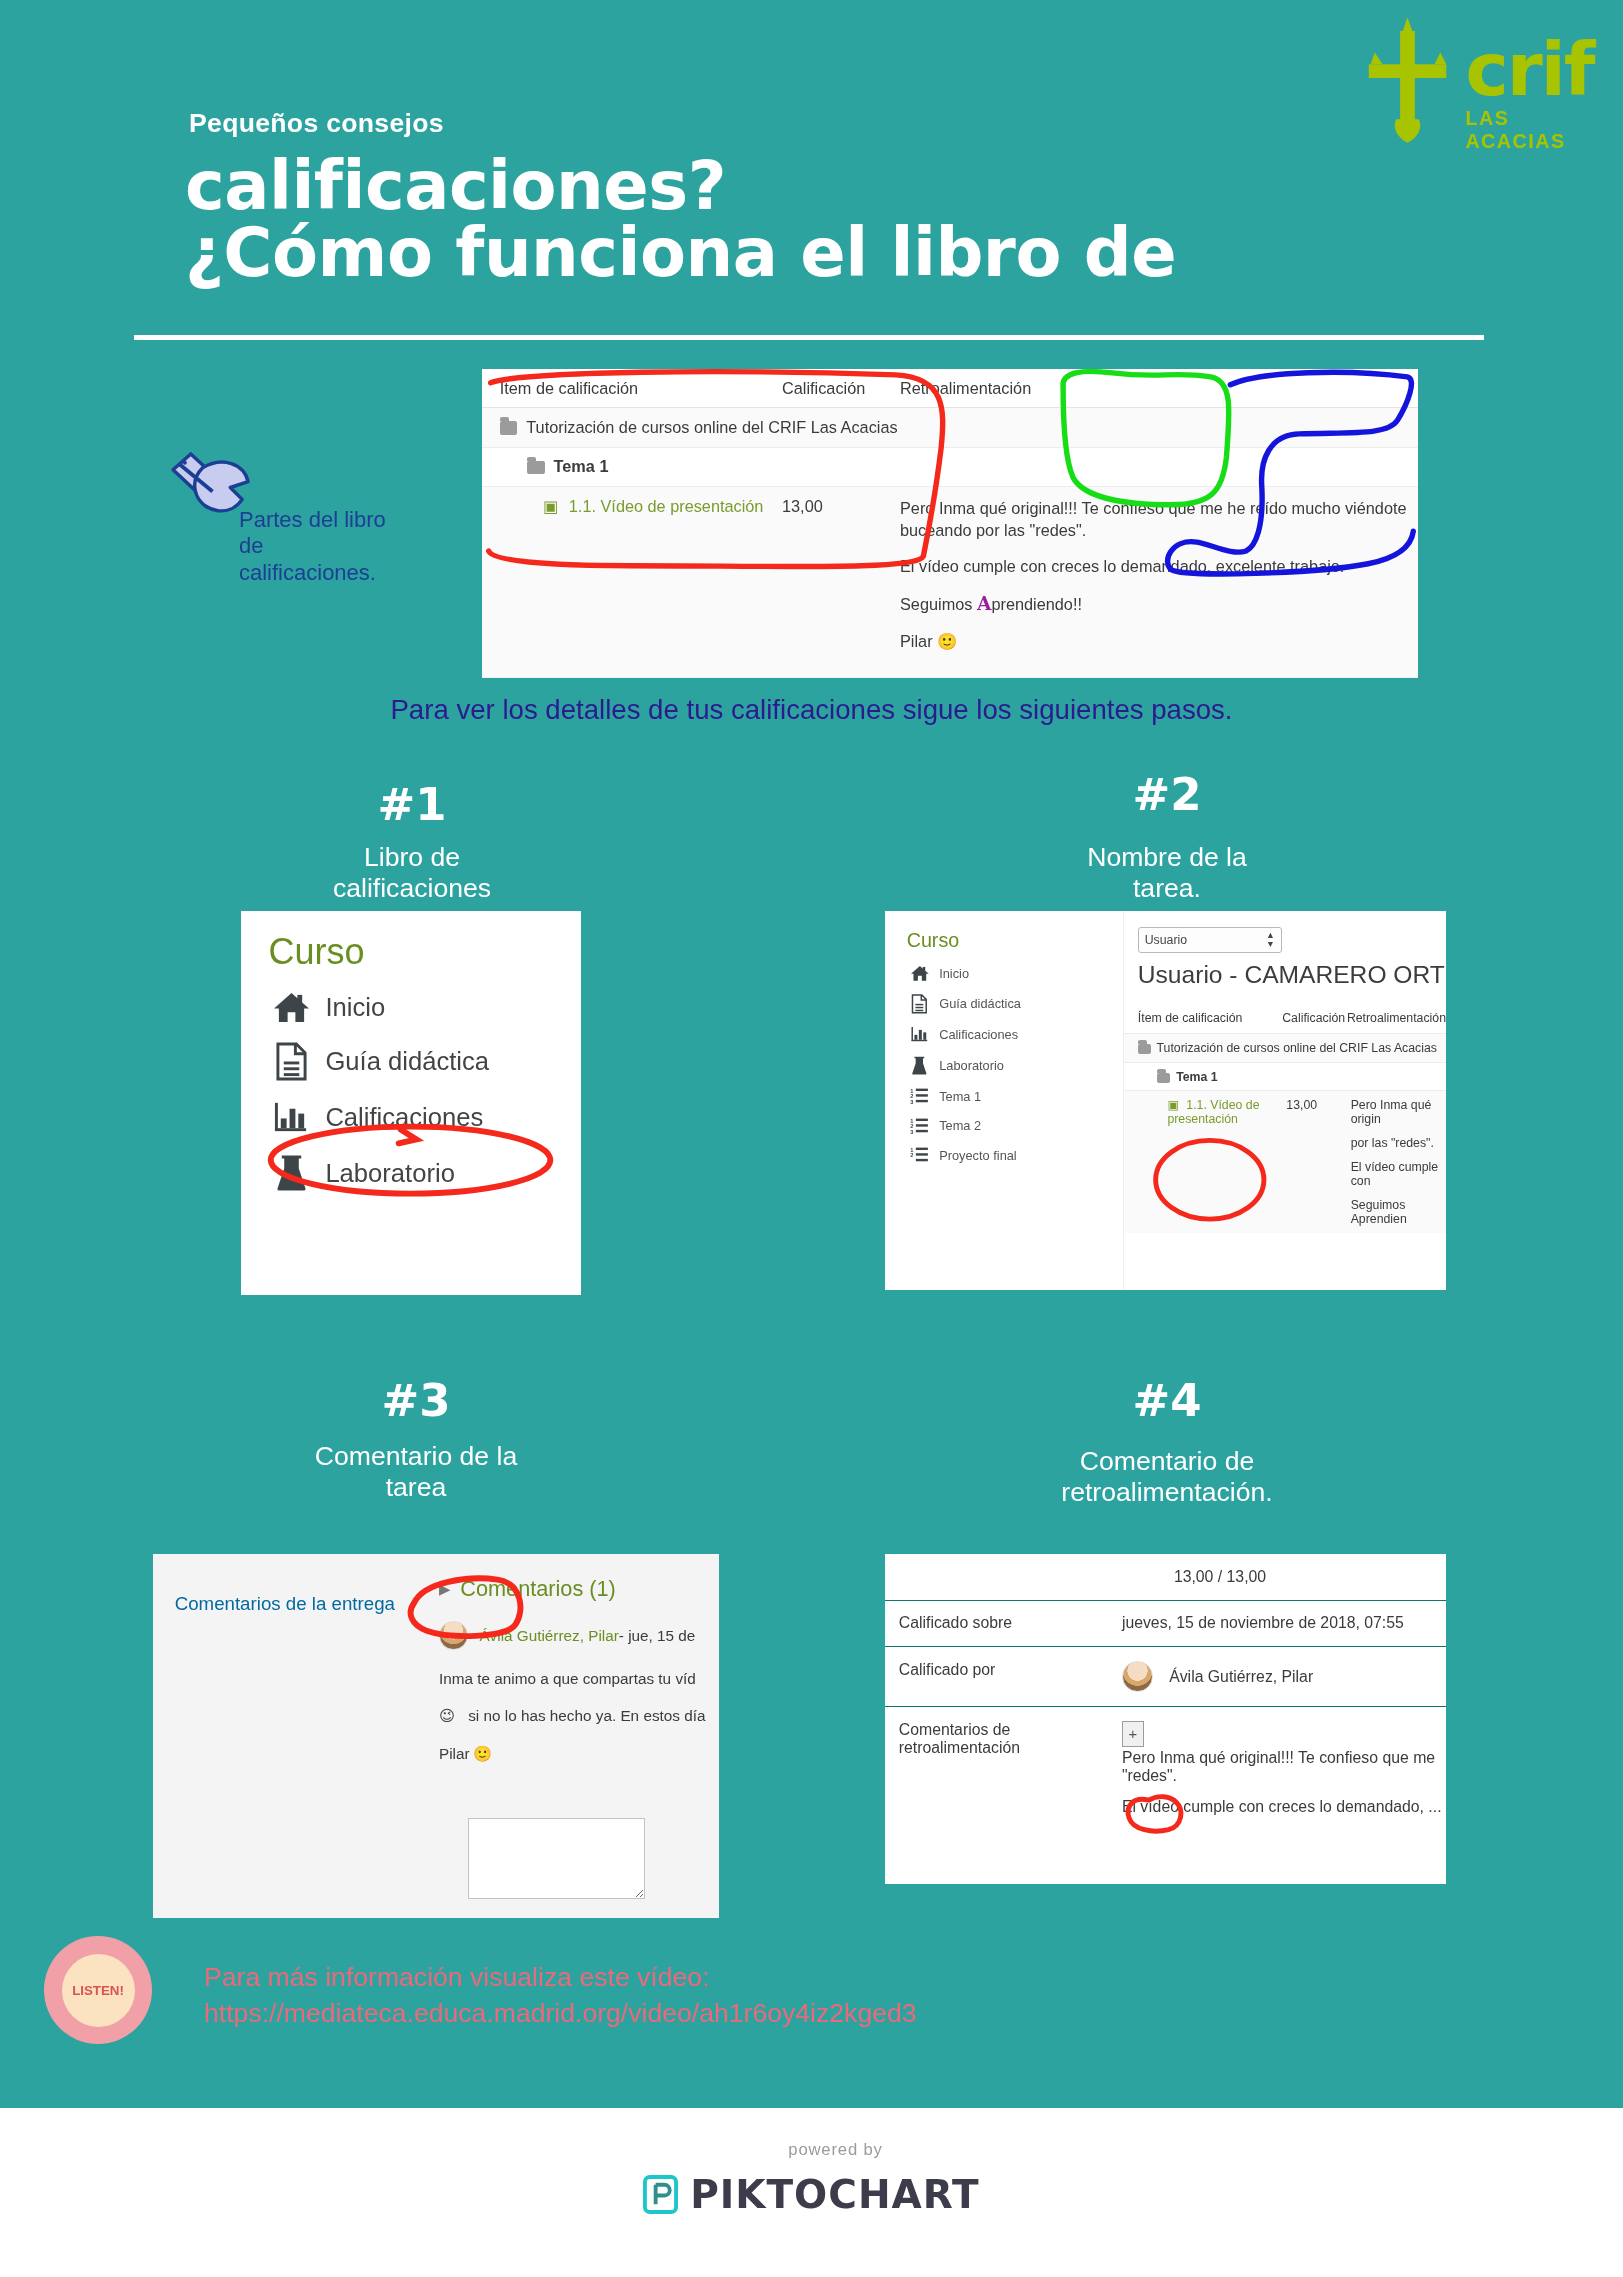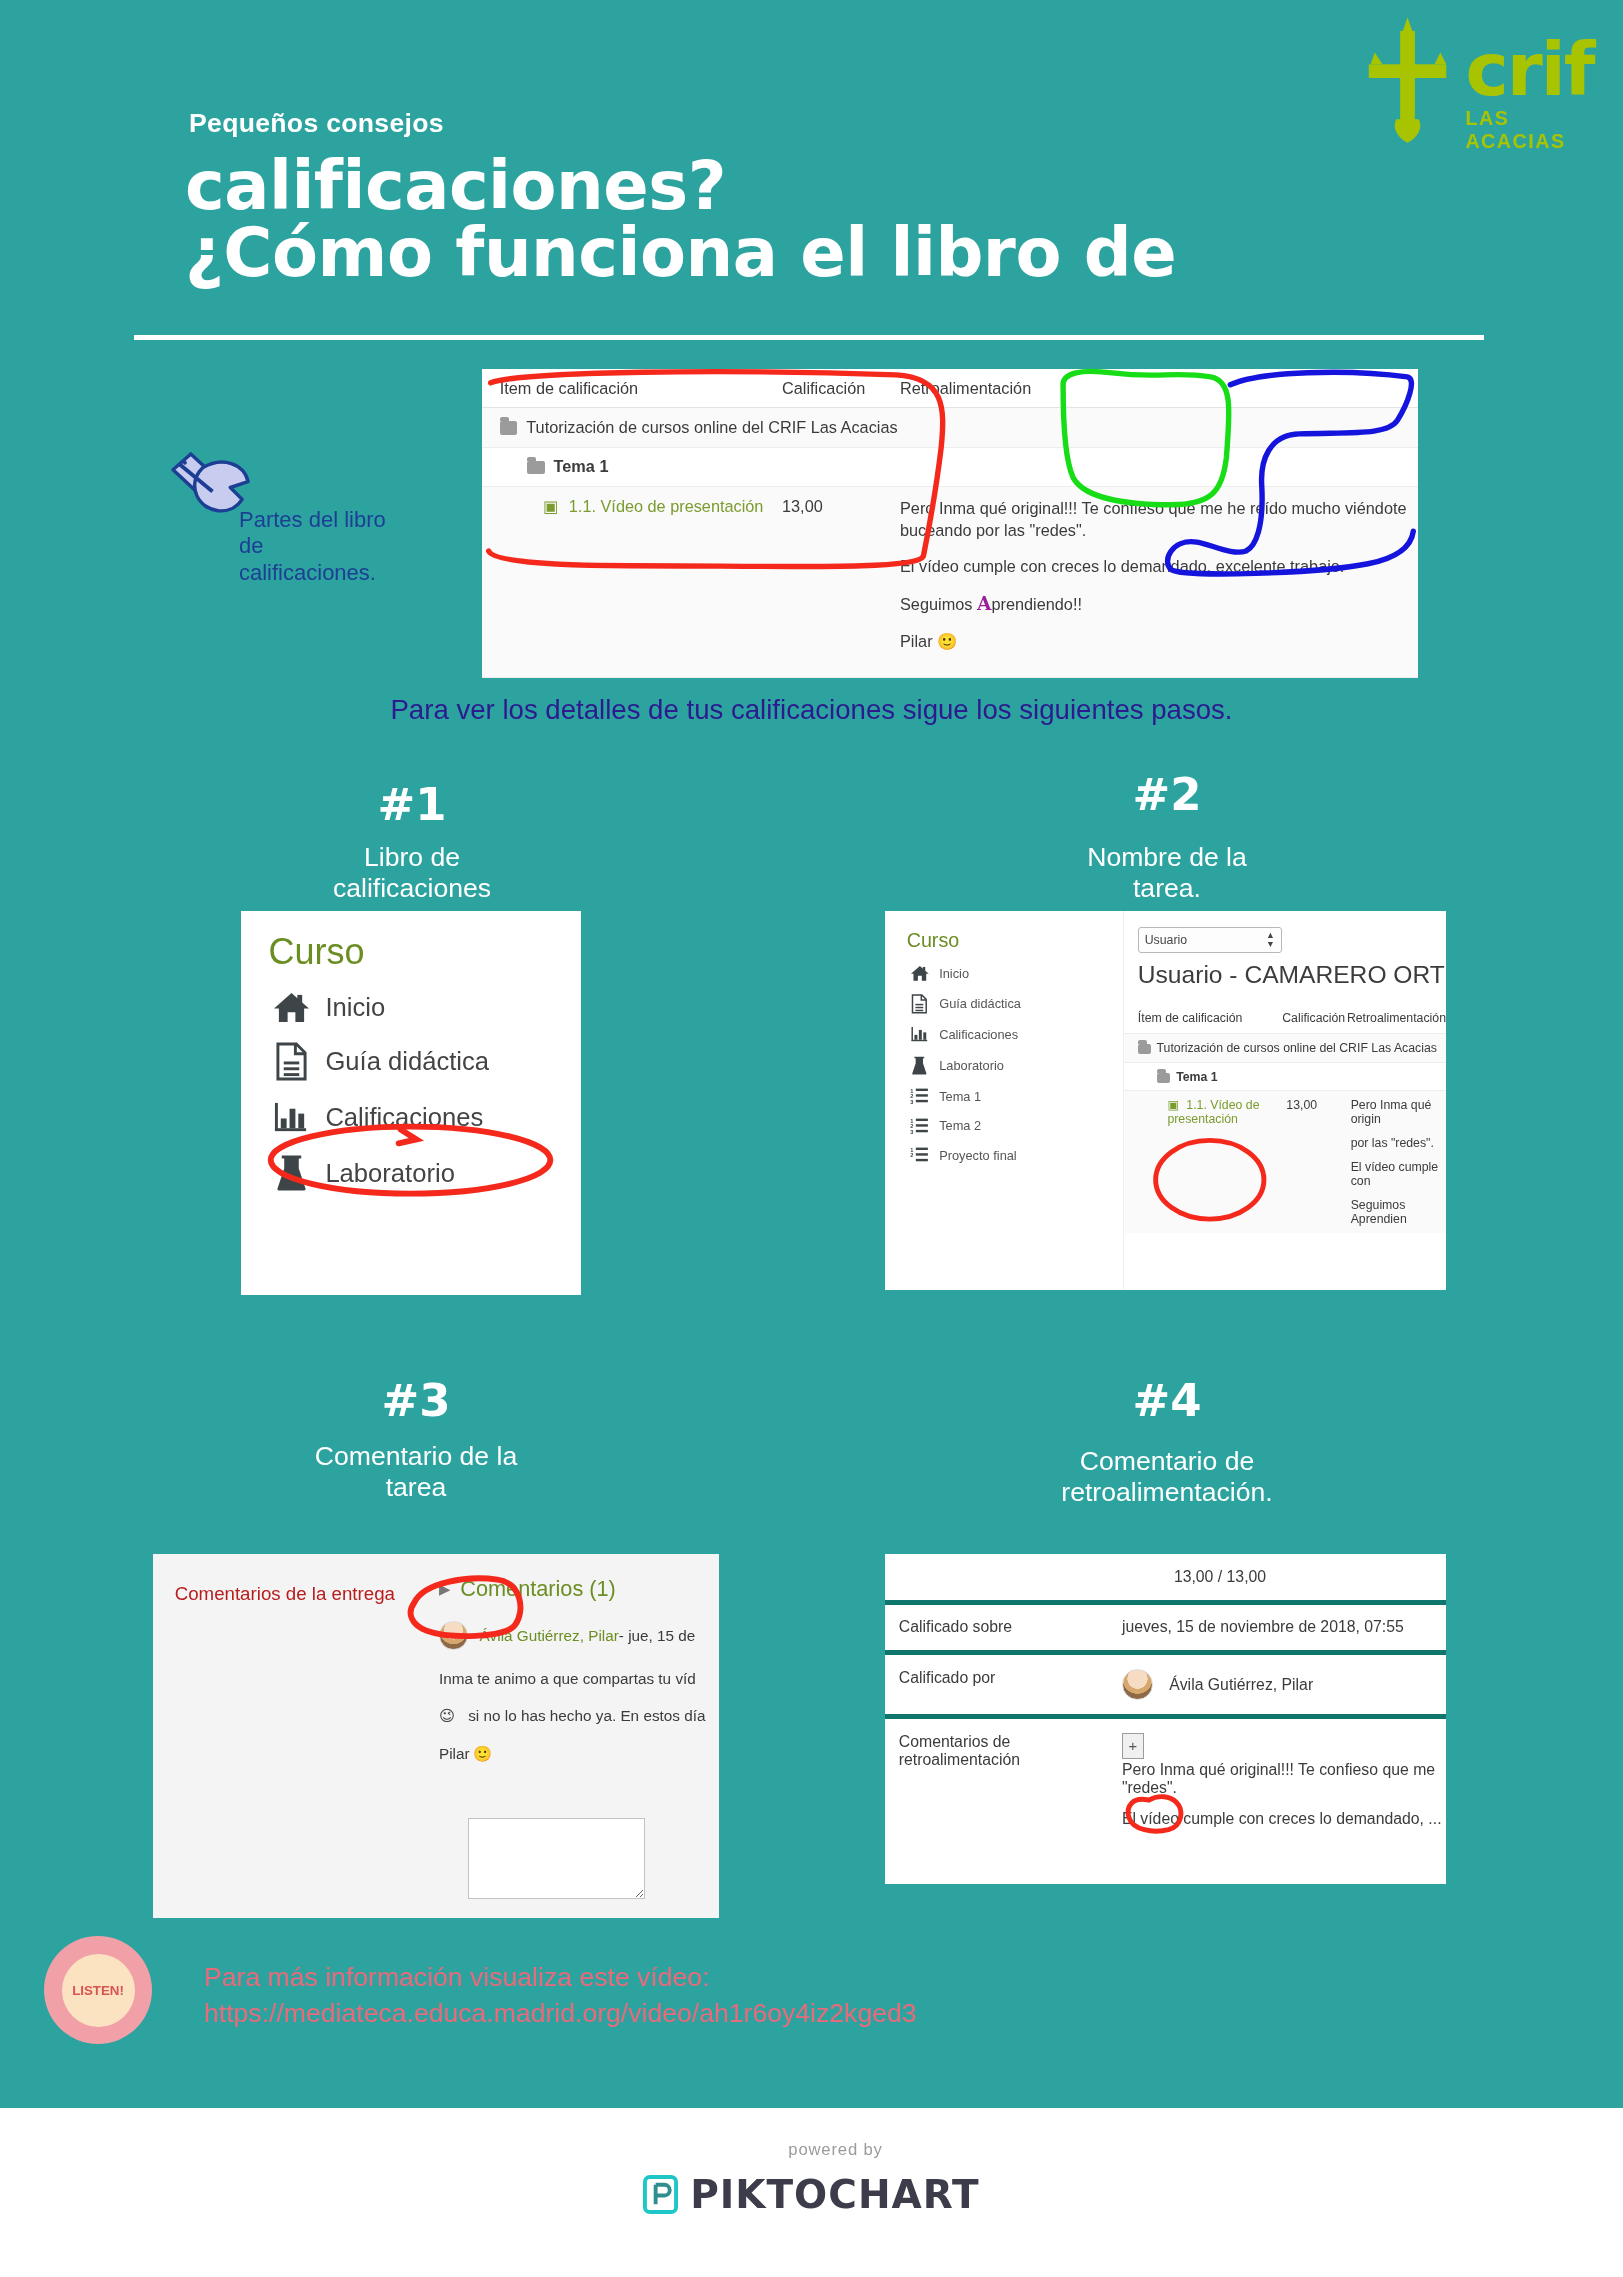--- a/index.html
+++ b/index.html
@@ -74,35 +74,35 @@
   .select-box { margin:15.8px 0 0 13.8px; width:144px; height:26.6px; border:1px solid #b9b9b9; border-radius:3px;
      background:#fdfdfd; font-size:12.3px; color:#444; display:flex; align-items:center; padding:0 5.9px;
      justify-content:space-between; }
   .usuario-h { font-size:24.6px; color:#3c3c3c; padding:7.9px 0 0 13.8px; white-space:nowrap; }
   .s2-th { display:flex; font-size:12.3px; color:#3b3b3b; padding:21.7px 0 7.9px 13.8px; }
   .s2-tr { display:flex; font-size:12.3px; color:#3b3b3b; padding:6.9px 0 6.9px 13.8px; border-top:1px solid #ededed; background:#fafafa;}
   .s2-tr.w { background:#fff; }
 
   
   .shot3 { position:absolute; left:153px; top:1554px; width:566px; height:364px; background:#f4f4f4; }
-  .s3-label { position:absolute; left:21.7px; top:29px; font-size:18.7px; color:#b91c1c; }
+  .s3-label { position:absolute; left:21.7px; top:39px; font-size:18.7px; color:#0369a1; }
   .s3-body { position:absolute; left:286px; top:21.7px; right:9.9px; }
   .s3-com { color:#6b8e23; font-size:21.7px; display:flex; align-items:center; }
   .s3-tri { color:#777; margin-right:9.9px; font-size:14.8px; }
   .s3-auth { display:flex; align-items:center; font-size:15.3px; margin-top:19.7px; color:#3b3b3b; }
   .s3-auth .name { color:#6b8e23; margin-left:11.8px; }
   .s3-p { font-size:15.3px; color:#3b3b3b; margin-top:19.7px; }
   .avatar { width:28.6px; height:28.6px; border-radius:50%; background:
       radial-gradient(circle at 50% 30%, #f6dcc2 0 40%, #d7a86e 41% 60%, #8d6a45 61% 100%);
       border:1px solid #ddd; flex:0 0 auto; }
   .ta { position:absolute; left:315px; top:264px; width:177px; height:81px; background:#fff; border:1px solid #c3c3c3; }
 
   
   .shot4 { position:absolute; left:885px; top:1554px; width:561px; height:330px; background:#ffffff; }
-  .s4-row { display:flex; border-bottom:5px solid #0f766e; font-size:15.8px; color:#3b3b3b; }
+  .s4-row { display:flex; border-bottom:1px solid #0f766e; font-size:15.8px; color:#3b3b3b; }
   .s4-k { width:227px; padding:13.8px 0 13.8px 13.8px; }
   .s4-v { flex:1; padding:13.8px 0 13.8px 9.9px; }
   .s4-center { text-align:center; }
   .plusbox { width:21.7px; height:25.6px; border:1px solid #9c9c9c; background:#f0f0f0; display:flex;
      align-items:center; justify-content:center; font-size:14.8px; color:#555; }
 
   
   .cta-badge { position:absolute; left:44px; top:1936px; width:108px; height:108px; border-radius:50%;
      background:#f0a0a6; display:flex; align-items:center; justify-content:center; }
   .cta-inner { width:73px; height:73px; border-radius:50%; background:#fbe3c2; display:flex;

